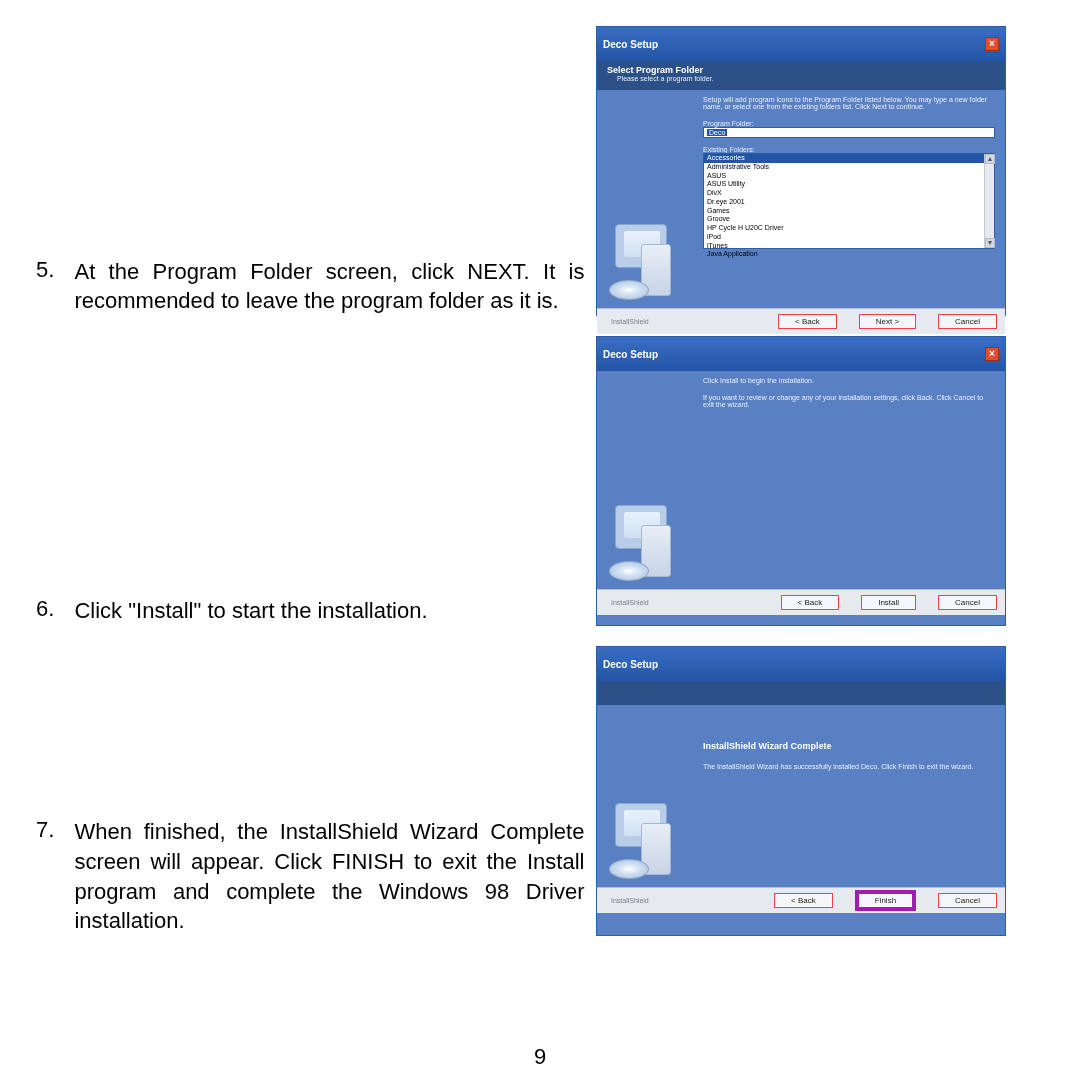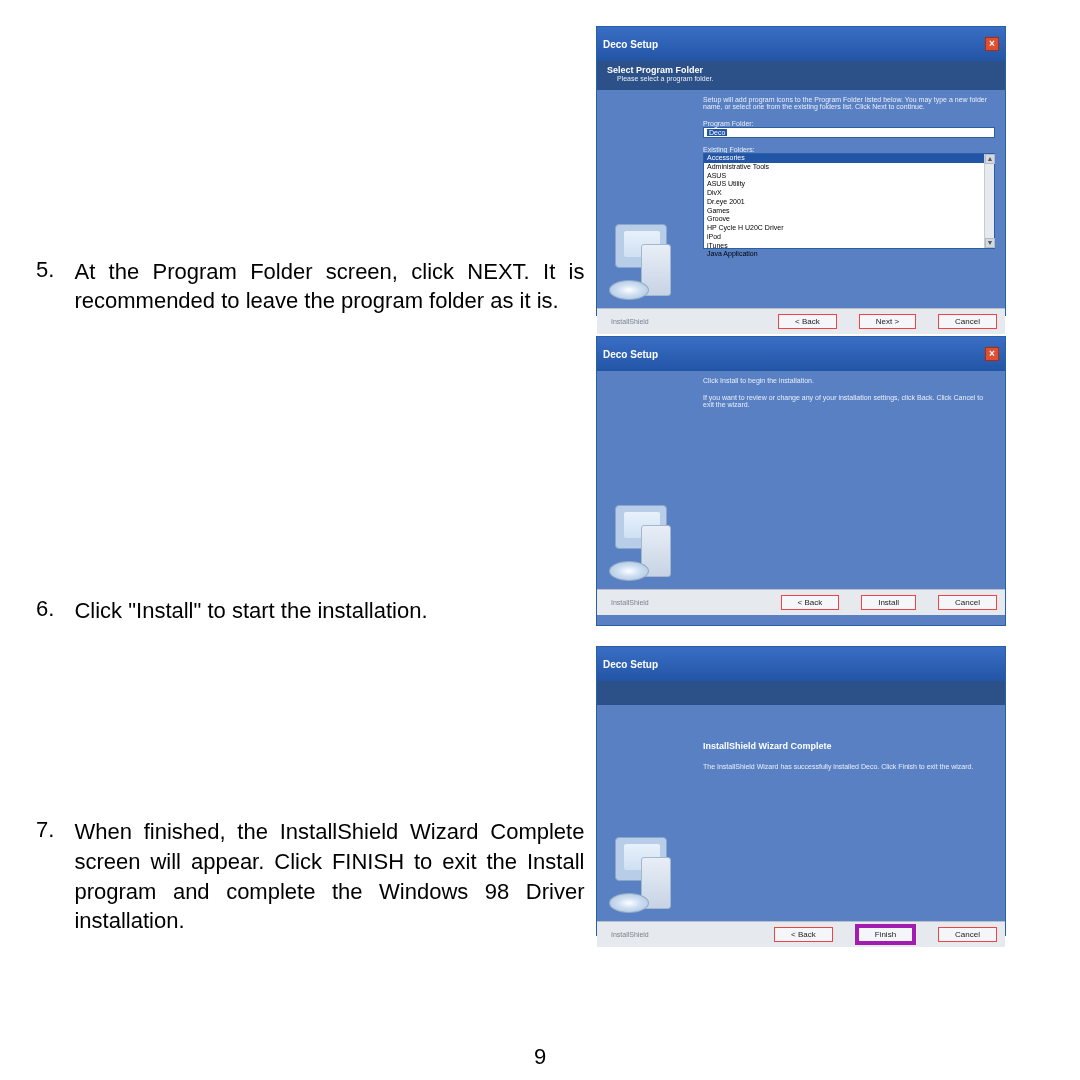--- a/index.html
+++ b/index.html
@@ -147,21 +147,21 @@
     <div class="left">
       <span class="step-num">7.</span>
       <span class="step-text">When finished, the InstallShield Wizard Complete screen will appear. Click FINISH to exit the Install program and complete the Windows 98 Driver installation.</span>
     </div>
     <div class="shot shot3" style="height:290px;">
       <div class="wiz-title">
         <span>Deco Setup</span>
         <span style="width:14px;"></span>
       </div>
       <div class="wiz-head-empty"></div>
-      <div class="wiz-body" style="height:216px;">
+      <div class="wiz-body" style="height:182px;">
         <div class="sidegraphic">
           <div class="monitor"></div>
               <div class="tower"></div>
               <div class="disc"></div>
         </div>
         <div class="wiz-content" style="padding-top:36px;">
           <div class="complete-title" style="font-size:9px;font-weight:bold;margin-bottom:12px;">InstallShield Wizard Complete</div>
           <div class="label7">The InstallShield Wizard has successfully installed Deco. Click Finish to exit the wizard.</div>
         </div>
       </div>

